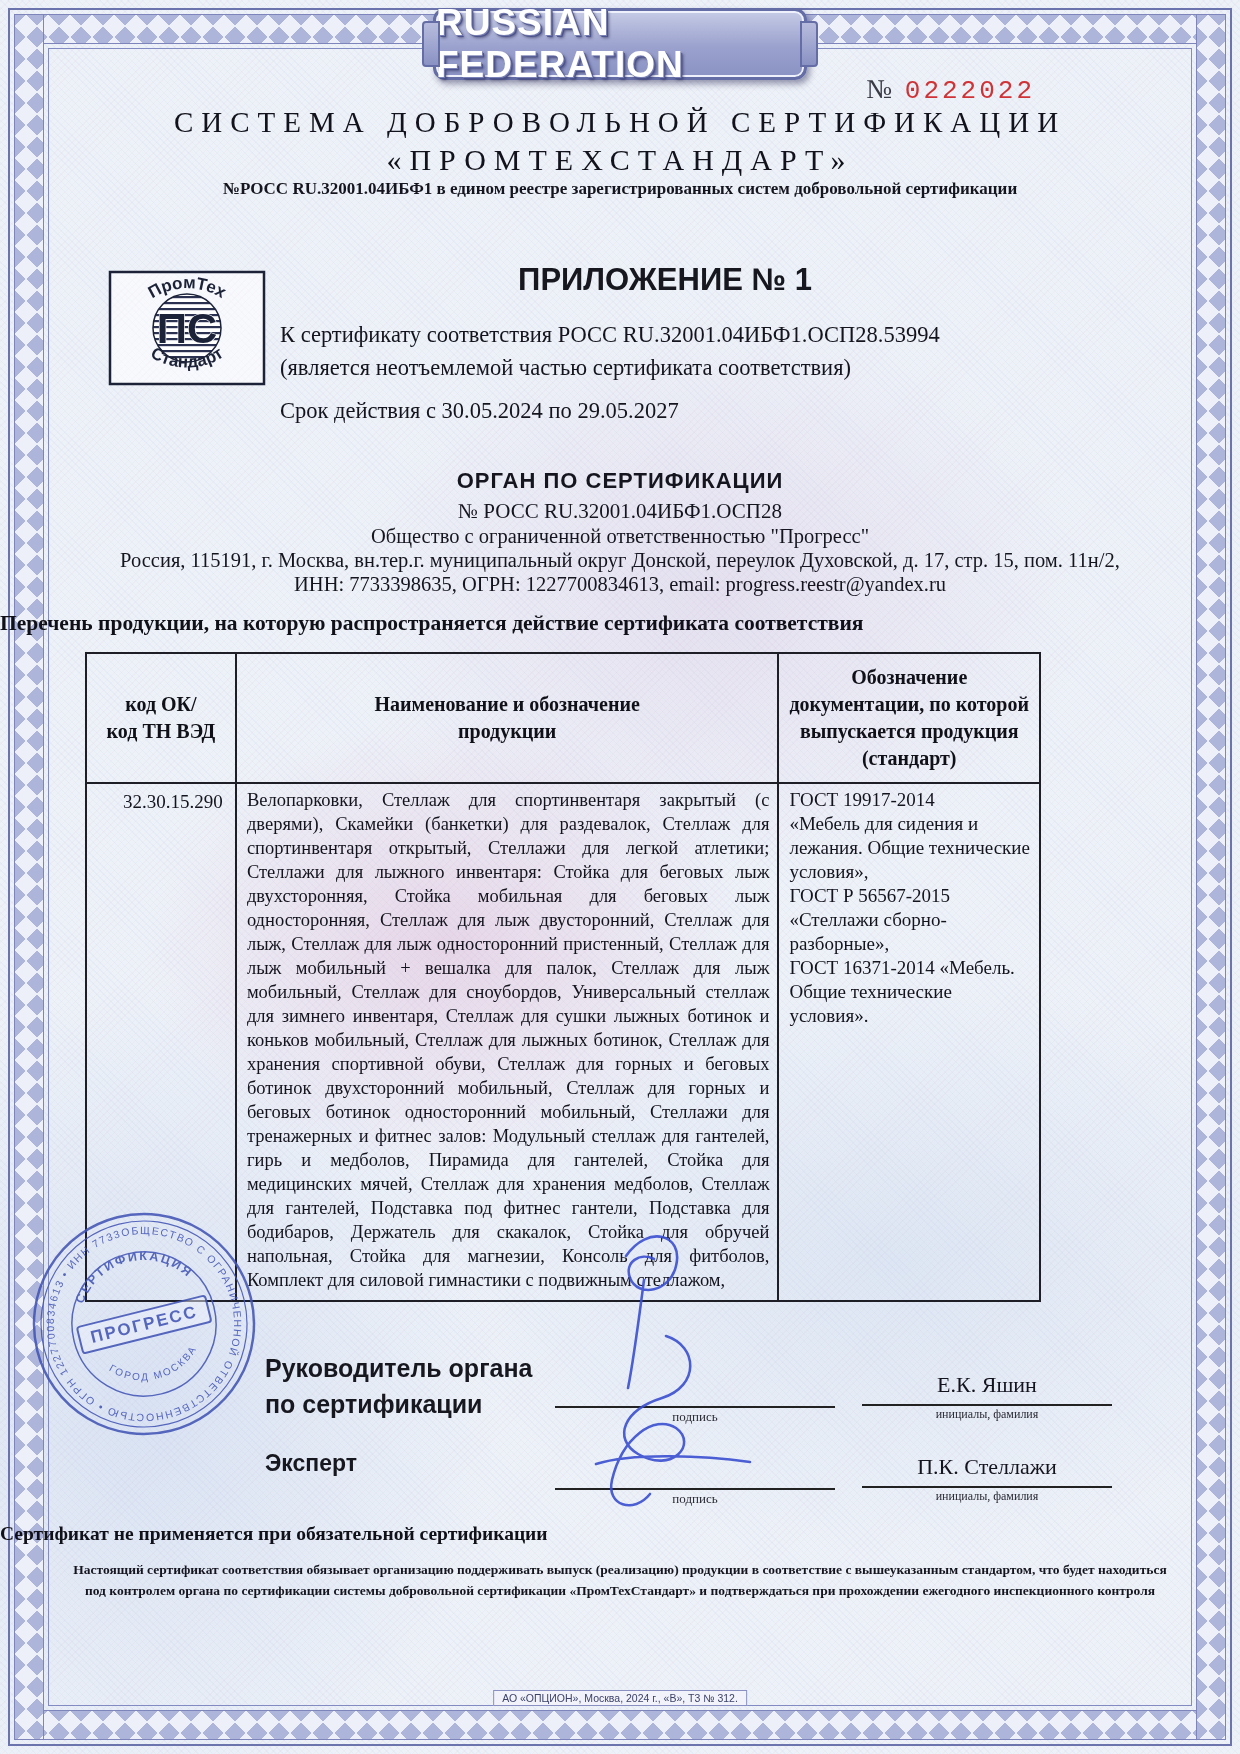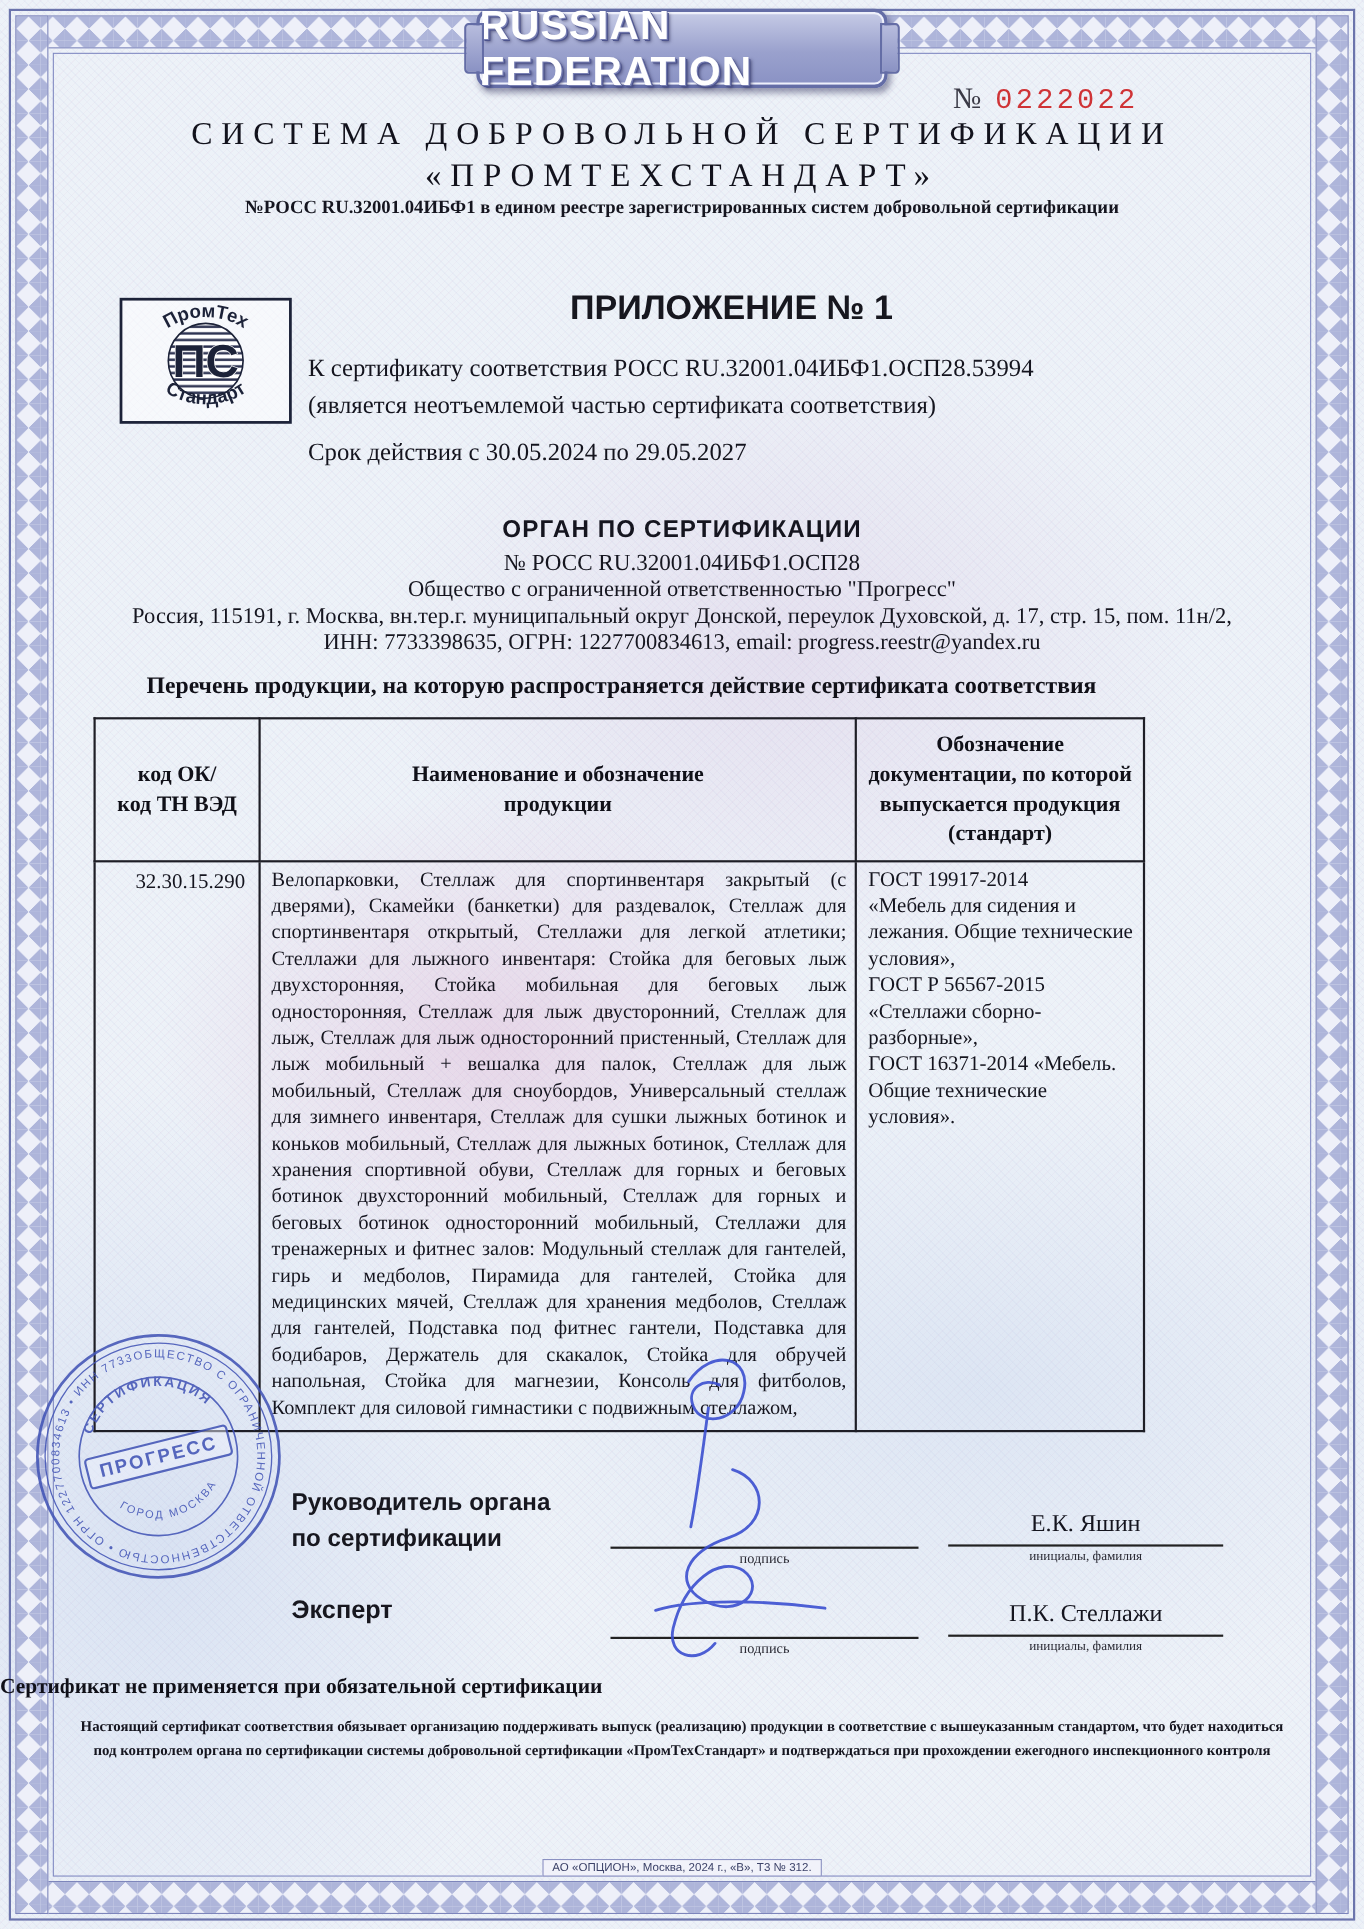--- a/index.html
+++ b/index.html
@@ -70,39 +70,39 @@
   .integral { left:280px; top:355px; font-size:22.5px; color:#14141e; }
   .validity { left:280px; top:398px; font-size:22.5px; color:#14141e; }
 
   .body-heading { top:468px; left:0; right:0; text-align:center;
     font-family:"Liberation Sans", sans-serif; font-weight:bold; font-size:22px; letter-spacing:1px; color:#15151f; }
   .body-number { top:499px; left:0; right:0; text-align:center; font-size:21px; color:#15151f; }
   .body-name   { top:525px; left:0; right:0; text-align:center; font-size:20.5px; color:#15151f; }
   .body-addr   { top:549px; left:0; right:0; text-align:center; font-size:20.5px; color:#15151f; }
   .body-req    { top:573px; left:0; right:0; text-align:center; font-size:20.5px; color:#15151f; }
 
-  .section-heading { top:611px; left:0; right:110px; text-align:center;
+  .section-heading { top:611px; left:0; right:110px; 
     font-weight:bold; font-size:21.5px; color:#101018; }
 
   
   table.products { position:absolute; left:85px; top:652px; width:956px;
     border-collapse:collapse; background:transparent; }
   table.products th, table.products td { border:2px solid #1e1e26; }
   table.products th { font-weight:bold; font-size:20px; line-height:1.35; padding:10px 4px; height:100px;
     vertical-align:middle; text-align:center; color:#101018; }
   td.cell-code { width:150px; vertical-align:top; text-align:center; font-size:19px; padding-top:7px; color:#14141e;padding-left:24px; }
   td.cell-prod { width:544px; vertical-align:top; font-size:18.5px; line-height:24px;
     text-align:justify; padding:4px 8px 8px 10px; color:#14141e; }
   td.cell-std  { width:262px; vertical-align:top; font-size:19px; line-height:24px;
     padding:4px 6px 6px 10px; color:#14141e; }
   .pre { white-space:pre-line; }
 
   
   .role-head   { left:265px; top:1350px; font-family:"Liberation Sans",sans-serif; font-weight:bold;
-    font-size:22px; line-height:1.45; color:#17171f; }
+    font-size:25px; line-height:1.45; color:#17171f; }
   .role-expert { left:265px; top:1450px; font-family:"Liberation Sans",sans-serif; font-weight:bold;
     font-size:23px; color:#17171f; }
   .sigfield { width:280px; }
   .sigfield .line { border-top:2px solid #222; }
   .sigfield .cap  { text-align:center; font-size:13px; color:#2a2a34; margin-top:1px; }
   .namefield { width:250px; text-align:center; }
   .namefield .nm { font-size:22px; color:#14141e; height:30px; }
   .namefield .line { border-top:2px solid #222; margin-top:2px; }
   .namefield .cap { font-size:12px; color:#2a2a34; margin-top:1px; }
   .sig1 { left:555px; top:1406px; }

